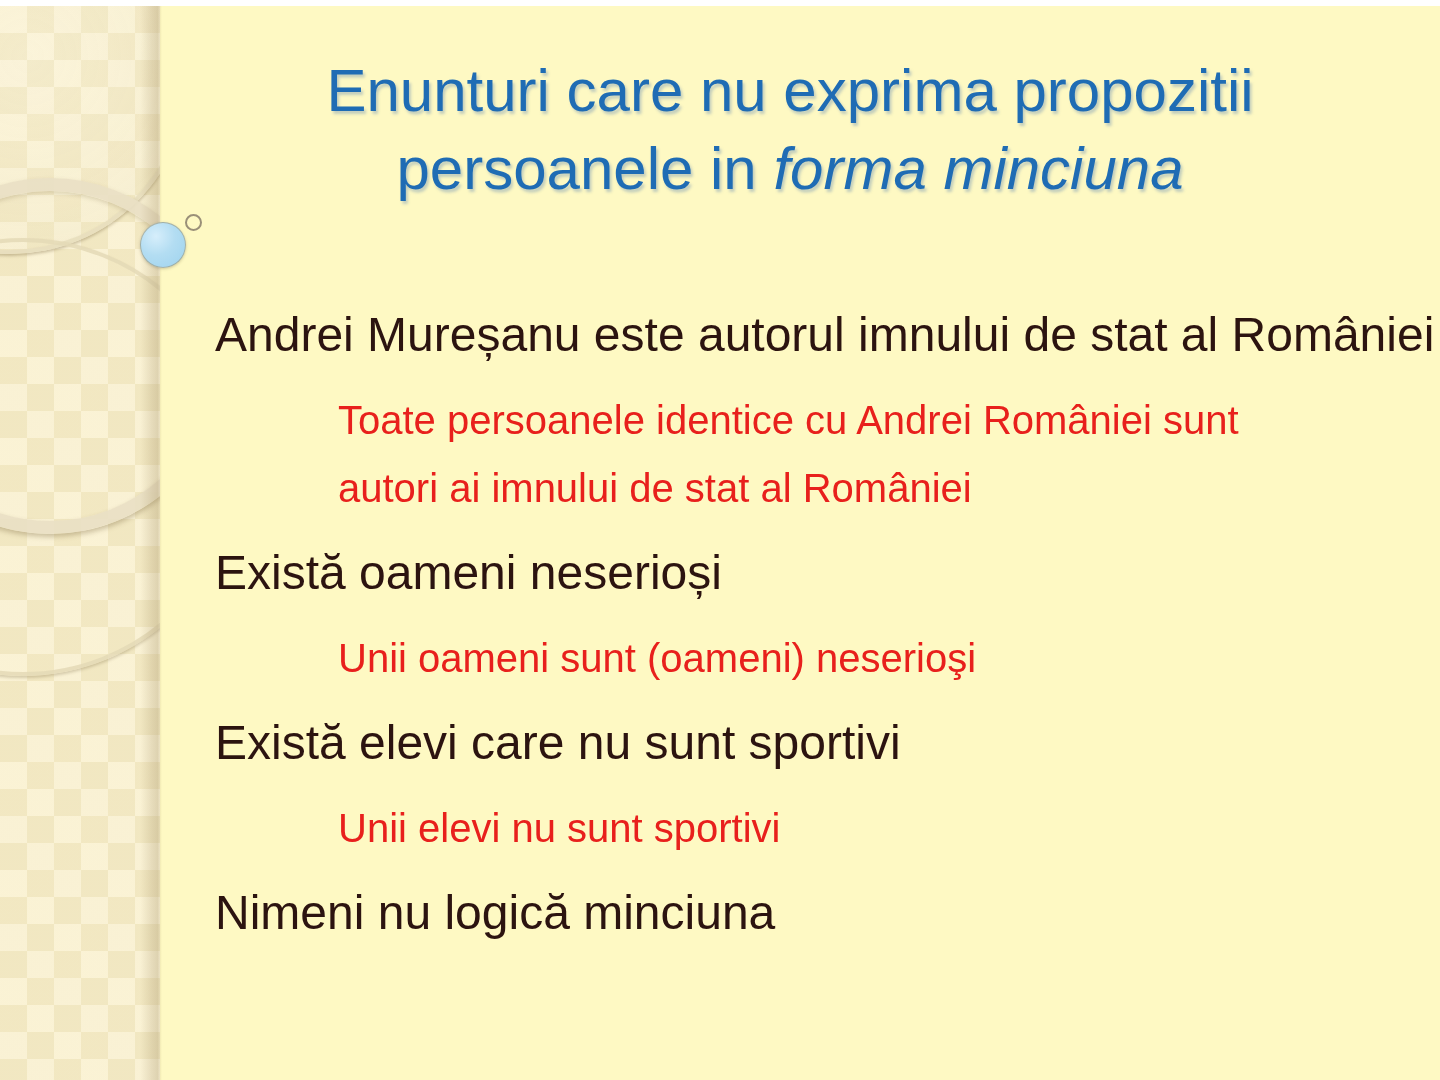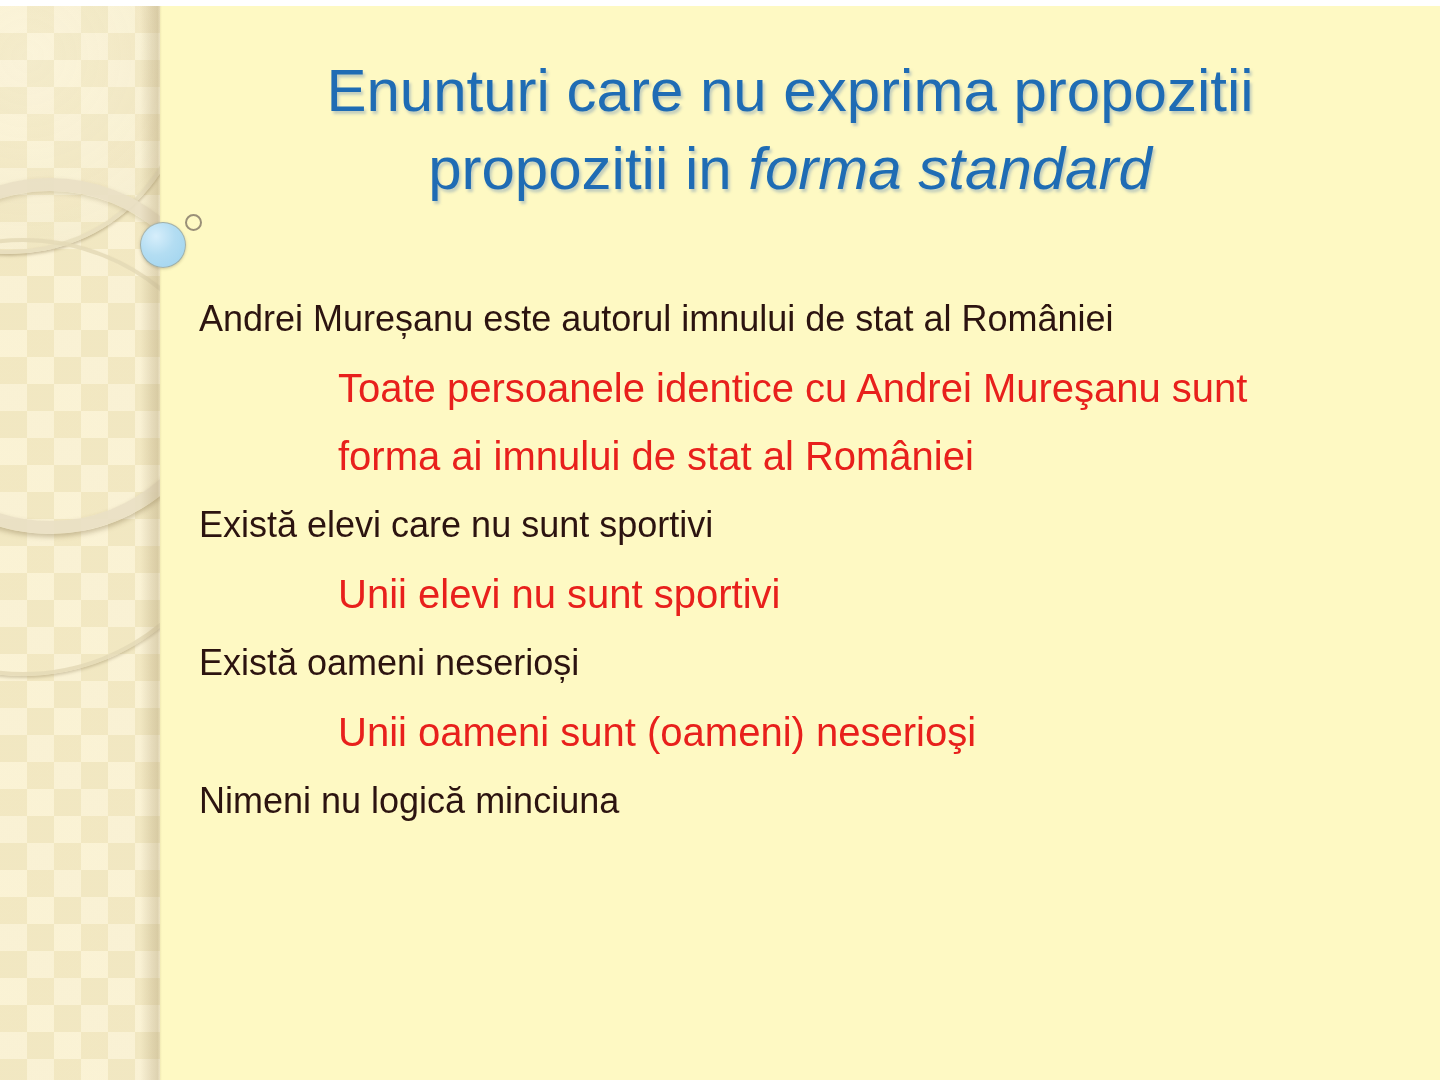--- a/index.html
+++ b/index.html
@@ -159,23 +159,23 @@
   #body-content {
     position: absolute;
     left: 198px;
     top: 278px;
     width: 1225px;
   }
   .blk { margin: 0; padding: 0; }
 
   .lvl1 {
     color: #2c1410;
-    font-size: 36px;
+    font-size: 48px;
     line-height: 68px;
-    margin: 1px;
+    margin: 17px;
     padding: 0;
     white-space: nowrap;
   }
   .lvl2 {
     color: #e8201c;
     font-size: 40px;
     line-height: 68px;
     margin: 0 0 0 140px;
     padding: 0;
     max-width: 1010px;
@@ -193,41 +193,41 @@
     <div id="ring-thick"></div>
     <div id="ring-thin-bottom"></div>
   </div>
   <div id="sidebar-edge"></div>
 
   <div id="accent-bubble"></div>
   <div id="accent-ring"></div>
 
   <div id="title">
     <span>Enunturi care nu exprima propozitii</span><br>
-    <span>propozitii in </span><span class="em">forma standard</span>
+    <span>persoanele in </span><span class="em">forma minciuna</span>
   </div>
 
   <div id="body-content">
 
     <div class="blk">
       <p class="lvl1">Andrei Mureșanu este autorul imnului de stat al României</p>
-      <p class="lvl2">Toate persoanele identice cu Andrei Mureşanu sunt forma ai imnului de stat al României</p>
+      <p class="lvl2">Toate persoanele identice cu Andrei României sunt autori ai imnului de stat al României</p>
+    </div>
+
+    <div class="blk">
+      <p class="lvl1">Există oameni neserioși</p>
+      <p class="lvl2">Unii oameni sunt (oameni) neserioşi</p>
     </div>
 
     <div class="blk">
       <p class="lvl1">Există elevi care nu sunt sportivi</p>
       <p class="lvl2">Unii elevi nu sunt sportivi</p>
     </div>
 
     <div class="blk">
-      <p class="lvl1">Există oameni neserioși</p>
-      <p class="lvl2">Unii oameni sunt (oameni) neserioşi</p>
-    </div>
-
-    <div class="blk">
       <p class="lvl1">Nimeni nu logică minciuna</p>
     </div>
 
     <div class="blk">
     </div>
 
   </div>
 </div>
 
 </body></html>

